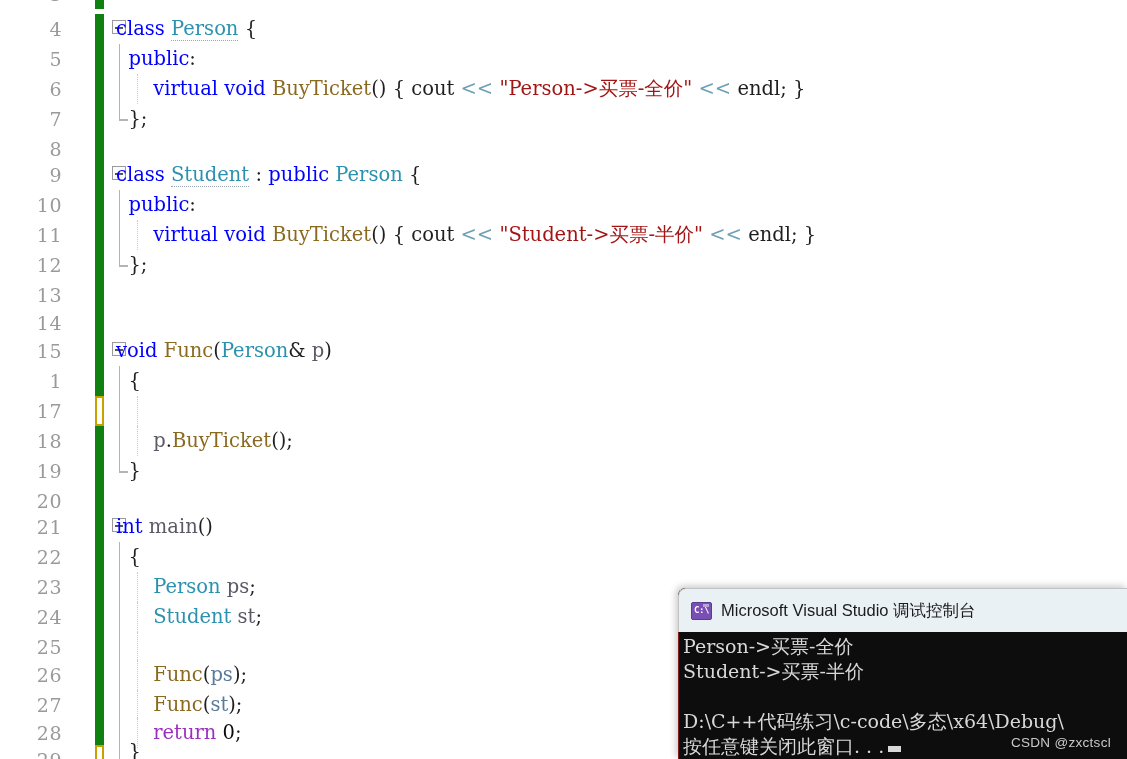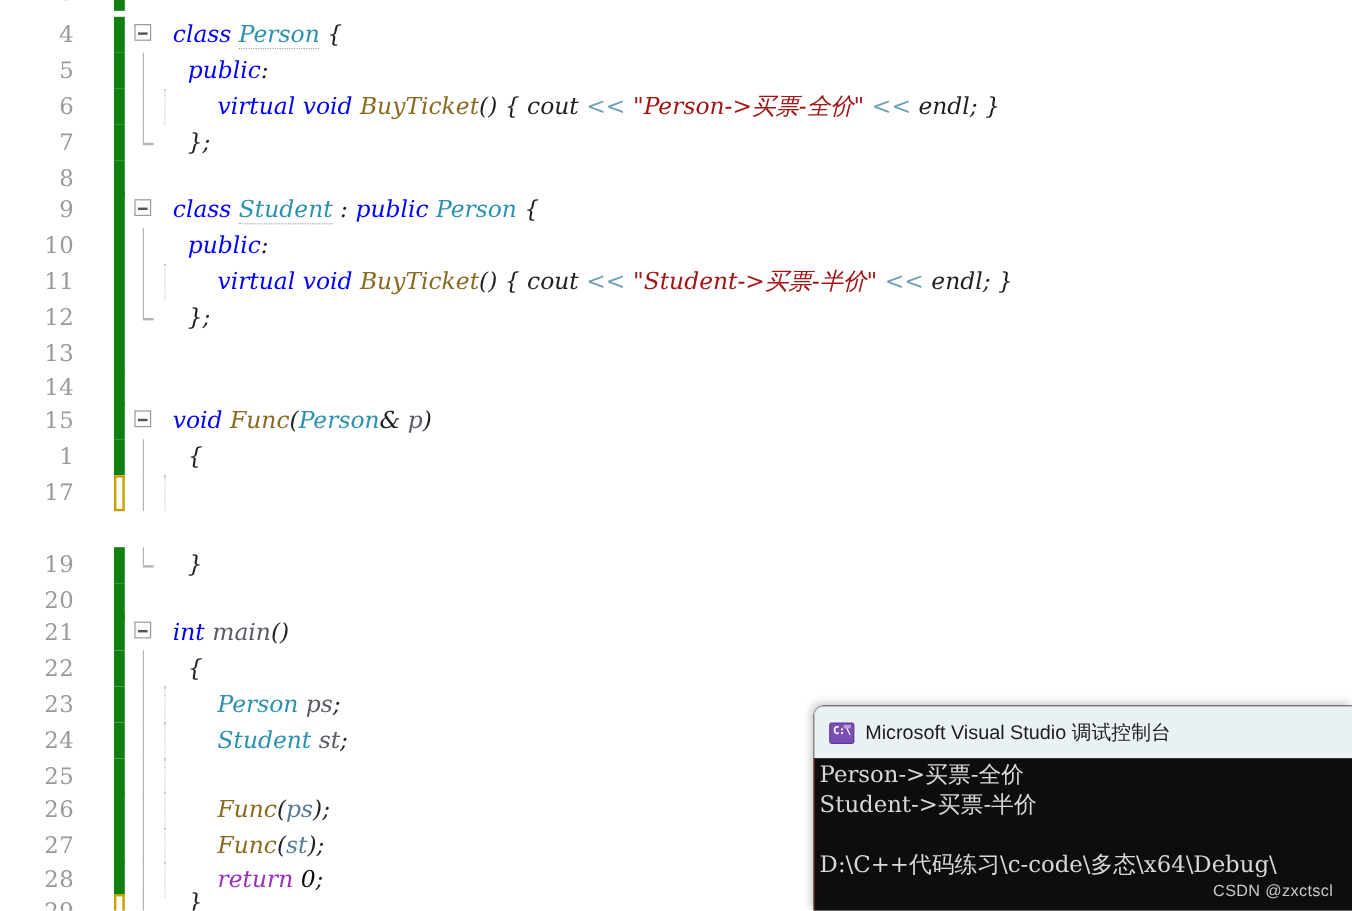--- a/index.html
+++ b/index.html
@@ -86,23 +86,22 @@
   .guide {
     position: absolute;
     top: 0;
     width: 0px; height: 30px;
     border-left: 1.5px dotted #c9c9c9;
   }
   .guide.g1 { left: 137px; }
 
   .code-text {
     position: absolute;
-    left: 144px; top: 0;
+    left: 116px; top: 0;
     white-space: pre;
-    font-style: italic;
   }
 
   
   .kw    { color: #0000ff; }
   .type  { color: #2b91af; }
   .fn    { color: #8a6a20; }
   .str   { color: #a31515; }
   .op    { color: #6a9fb5; }
   .pl    { color: #1f1f1f; }
   .var   { color: #5a5a66; }
@@ -306,20 +305,27 @@
     </div>
 
     <div class="code-line" style="position:absolute;left:0;top:396px;width:1127px;">
       <span class="gutter-num">17</span>
       <span class="change-bar unsaved"></span>
       <span class="rail"></span>
       <span class="guide g1"></span>
       <span class="code-text"></span>
     </div>
 
+    <div class="code-line" style="position:absolute;left:0;top:426px;width:1127px;">
+      <span class="gutter-num">18</span>
+      <span class="change-bar"></span>
+      <span class="rail"></span>
+      <span class="guide g1"></span>
+      <span class="code-text">      <span class="var">p</span><span class="pl">.</span><span class="fn">BuyTicket</span><span class="pl">();</span></span>
+    </div>
 
     <div class="code-line" style="position:absolute;left:0;top:456px;width:1127px;">
       <span class="gutter-num">19</span>
       <span class="change-bar"></span>
       <span class="rail end endcap"></span>
       <span class="code-text">  <span class="pl">}</span></span>
     </div>
 
     <div class="code-line" style="position:absolute;left:0;top:486px;width:1127px;">
       <span class="gutter-num">20</span>
@@ -405,18 +411,19 @@
         <span>C:\</span>
       </span>
       <span id="console-title-text">Microsoft Visual Studio 调试控制台</span>
     </div>
 
     <div id="console-body">
       <div class="con-line">Person-&gt;买票-全价</div>
       <div class="con-line">Student-&gt;买票-半价</div>
       <div class="con-line blank"></div>
       <div class="con-line">D:\C++代码练习\c-code\多态\x64\Debug\</div>
+      <div class="con-line"><span>按任意键关闭此窗口. . .</span><span id="console-cursor"></span></div>
       <div id="watermark">CSDN @zxctscl</div>
     </div>
 
   </div>
 
 </div>
 
 </body></html>

